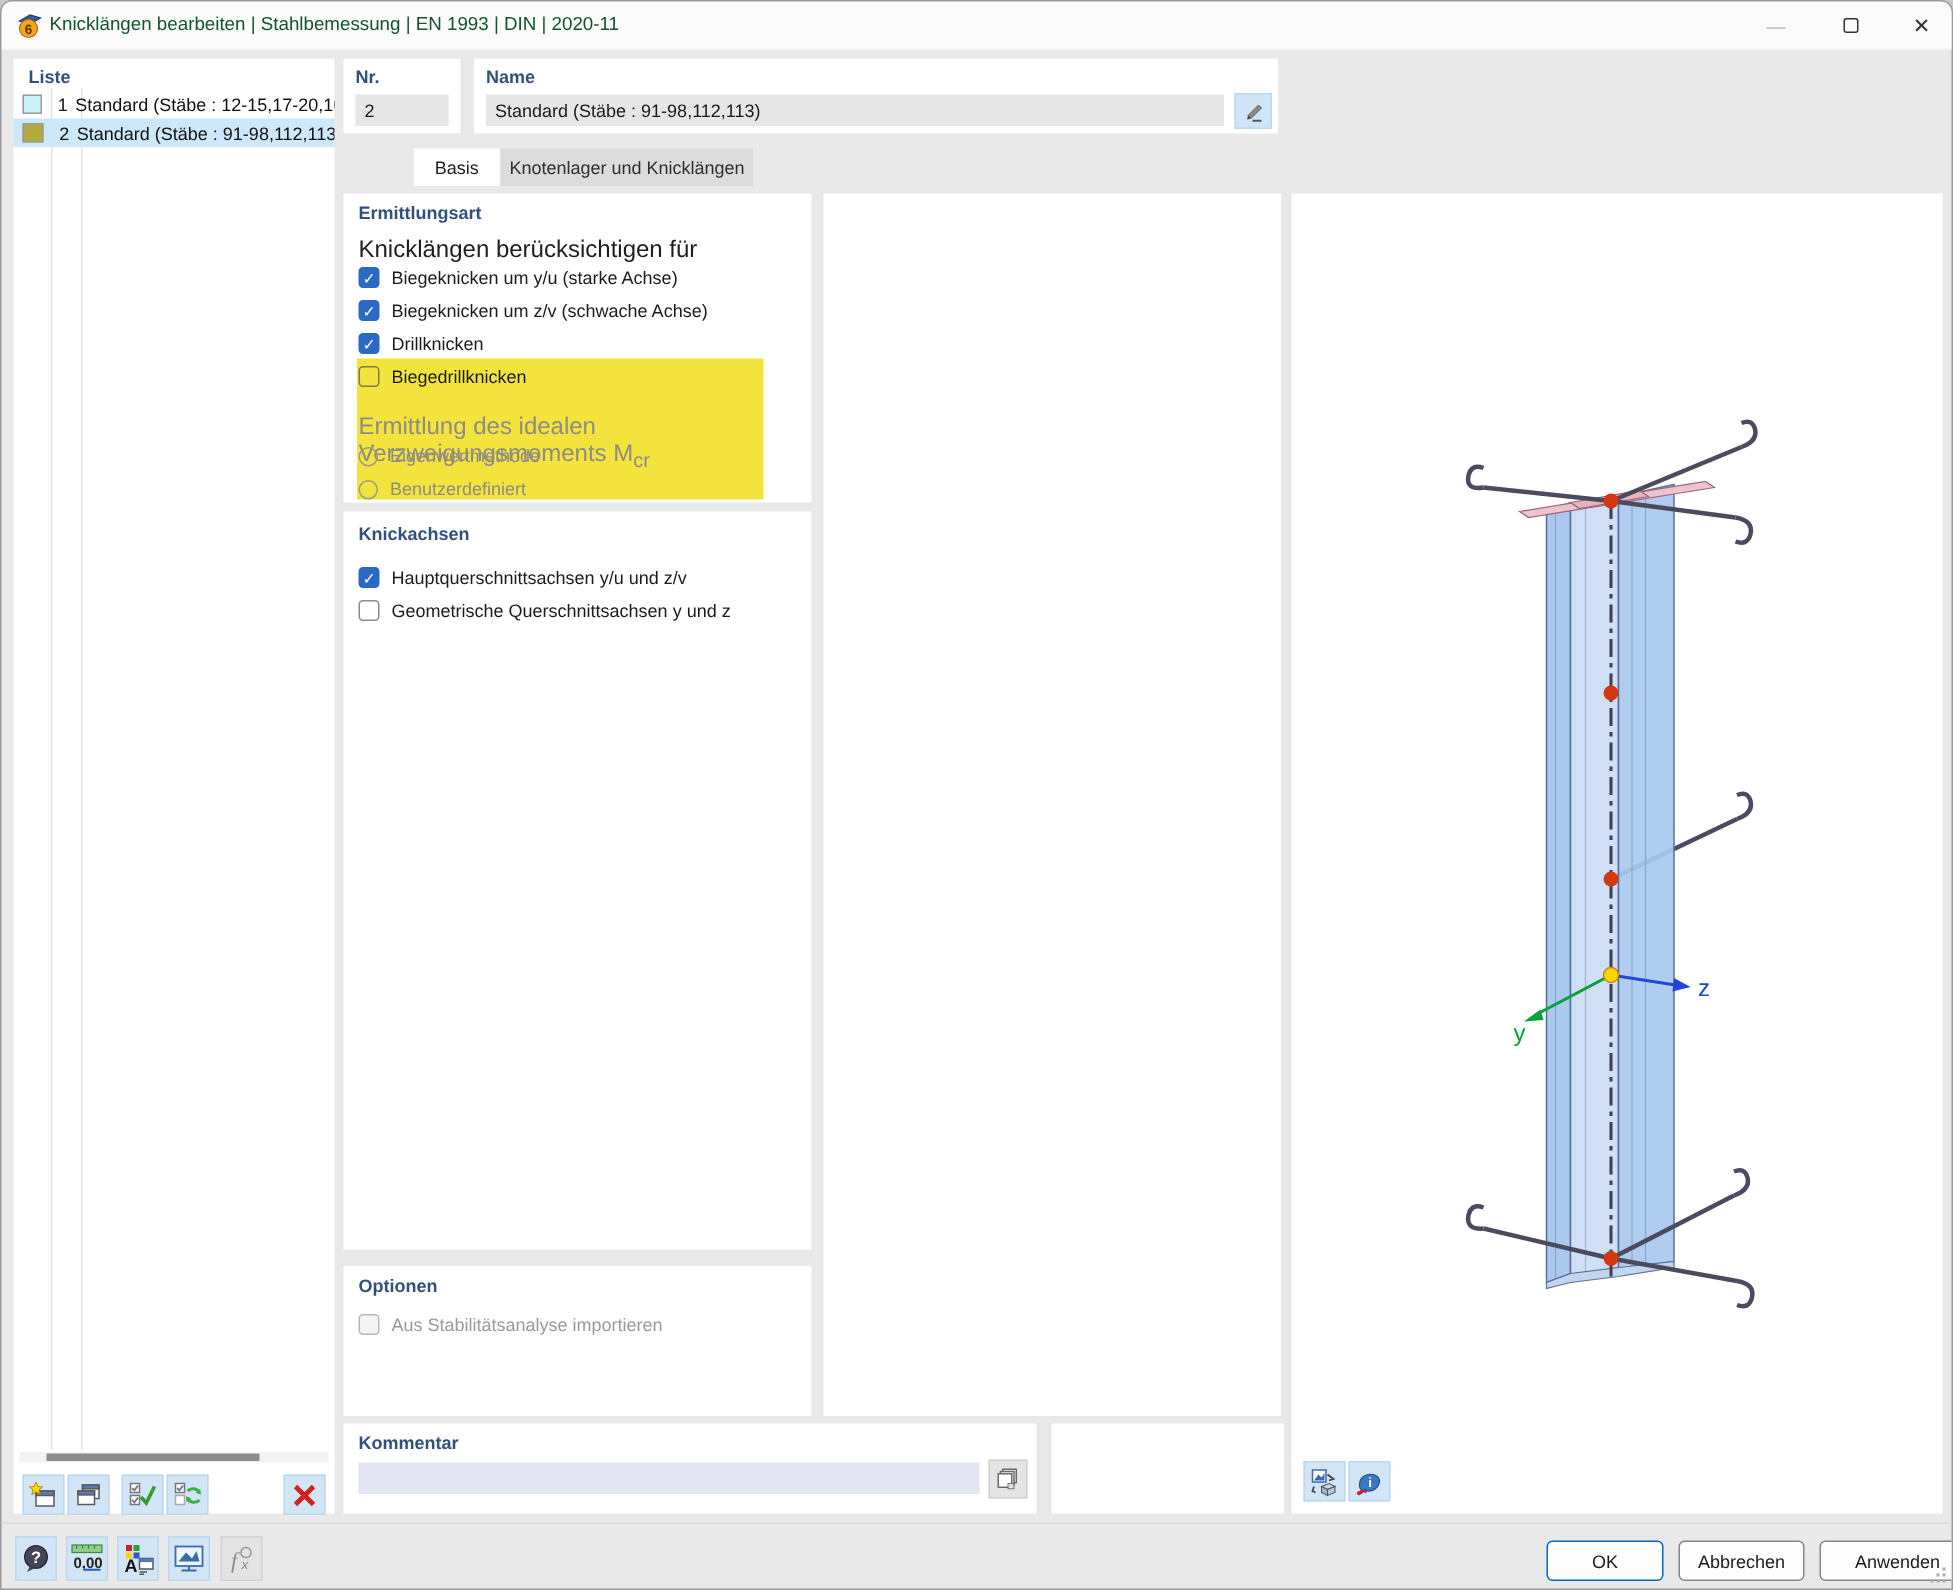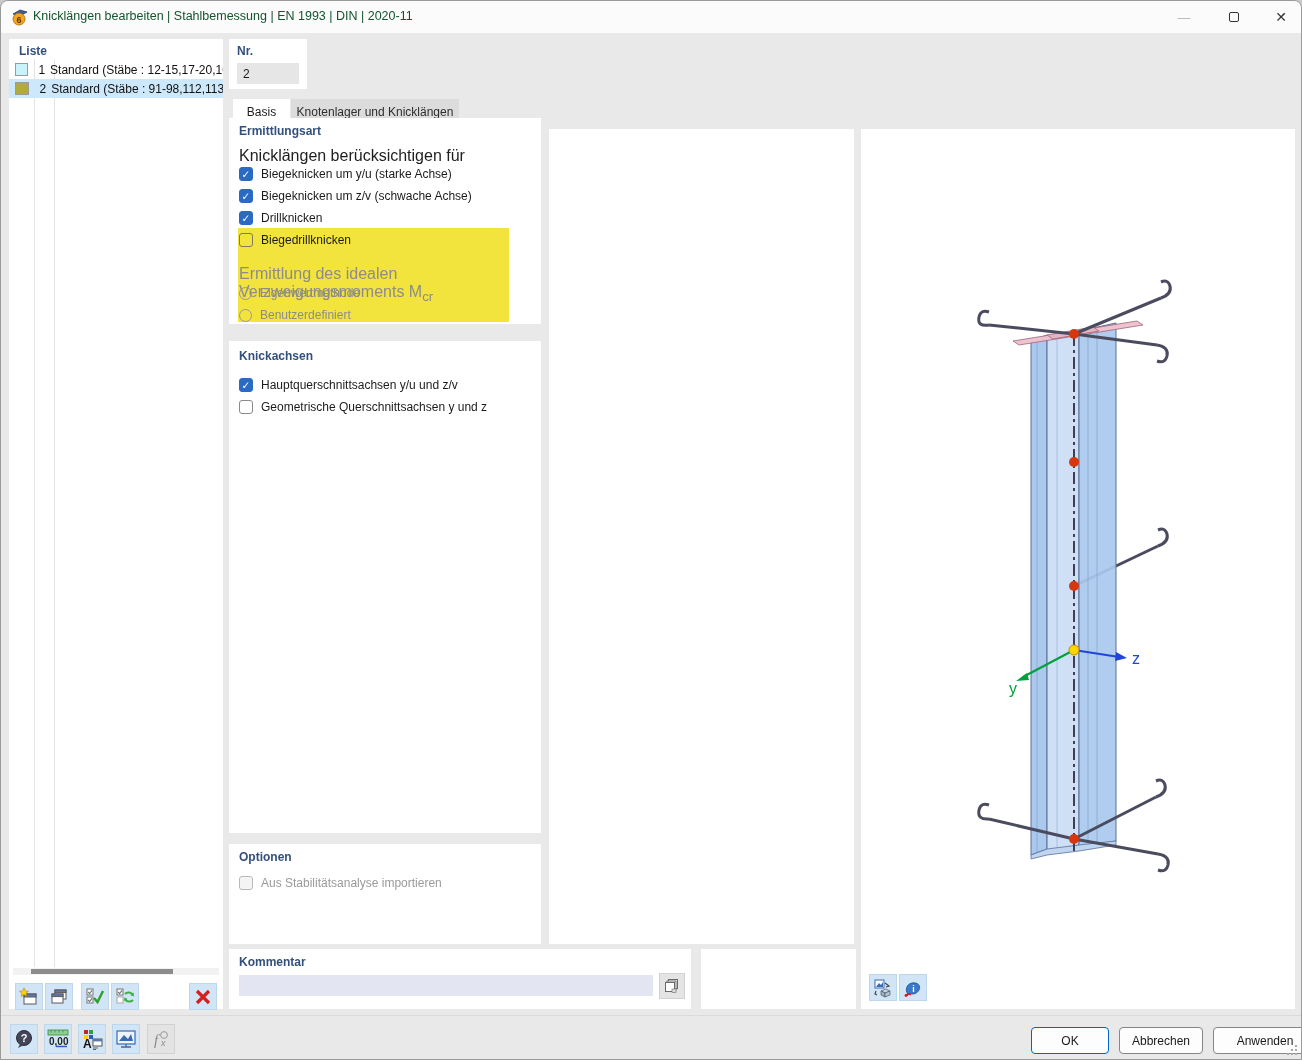--- a/index.html
+++ b/index.html
@@ -33,21 +33,21 @@
   .lnr { width:16px; text-align:right; margin-left:2px; }
   .llabel { margin-left:5px; white-space:nowrap; overflow:hidden; }
   .colline { position:absolute; top:20px; width:1px; height:908px; background:#e4e4e4; }
   #list-scroll { position:absolute; left:4px; top:929px; width:206px; height:7px; background:#f2f2f2; }
   #list-scroll .thumb { position:absolute; left:18px; top:1px; width:142px; height:5px; background:#8c8c8c; }
   .tbtn { position:absolute; width:28px; height:27px; background:#d2e5f6; border:1px solid #bdd7ec; display:flex; align-items:center; justify-content:center; }
   .tbtn.gray { background:#e3e3e3; border-color:#d2d2d2; }
   
   .hfield { position:absolute; background:#e6e6e6; font-size:12px; color:#1a1a1a; border:none; padding:0 6px; height:21px; }
   
-  .tab { position:absolute; top:98px; height:25px; display:flex; align-items:center; justify-content:center; font-size:12px; color:#1c1c1c; }
+  .tab { position:absolute; top:98px; height:25px; display:flex; align-items:center; justify-content:center; font-size:12px; color:#1c1c1c;margin-left:43px; }
   .tab.active { background:#ffffff; }
   .tab.inactive { background:#dcdcdc; color:#2e2e2e; }
   
   .cbrow { position:absolute; display:flex; align-items:center; gap:8px; height:16px; font-size:12px; color:#1b1b1b; }
   .cb { width:14px; height:14px; border:1px solid #8a8a8a; border-radius:3px; background:#fff;
         display:flex; align-items:center; justify-content:center; font-size:10.5px; color:transparent; flex:0 0 auto; }
   .cb.checked { background:#2a6ac4; border-color:#2a6ac4; color:#ffffff; }
   .cb.onyellow { background:transparent; border-color:#7d7d55; }
   .cb.disabled { background:#f4f4f4; border-color:#b8b8b8; }
   .radio { width:13px; height:13px; border:1px solid #9c9c82; border-radius:50%; background:transparent; flex:0 0 auto; }
@@ -142,30 +142,41 @@
         <path d="M3 3 L15 15 M15 3 L3 15" stroke="#d41f1f" stroke-width="3.2"></path>
       </svg>
     </div>
   </div>
 
   <div class="panel" style="left:228px; top:38px; width:78px; height:50px;">
     <div class="sec-title" style="left:8px; top:5px;">Nr.</div>
     <input class="hfield" style="left: 8px; top: 24px; width: 62px;" readonly="" value="2">
   </div>
 
+  <div class="panel" style="left:315px; top:38px; width:536px; height:50px;">
+    <div class="sec-title" style="left:8px; top:5px;">Name</div>
+    <input class="hfield" style="left: 8px; top: 24px; width: 492px;" value="Standard (Stäbe : 91-98,112,113)">
+    <div style="position:absolute; left:507px; top:23px; width:25px; height:24px; background:#cfe4f6; border:1px solid #bdd7ec;" class="icon-center">
+      <svg width="16" height="16" viewBox="0 0 16 16">
+        <path d="M4 11 L11 4 L13 6 L6 13 Z" fill="#8a8a8a" stroke="#555" stroke-width="0.6"></path>
+        <path d="M4 11 L3.4 13.6 L6 13 Z" fill="#444"></path>
+        <path d="M7 14.5 h6" stroke="#555" stroke-width="1.2"></path>
+      </svg>
+    </div>
+  </div>
 
 
   <div class="tab active" style="left:232px; width:57px;">
     <span>Basis</span>
   </div>
   <div class="tab inactive" style="left:290px; width:168px;">
     <span>Knotenlager und Knicklängen</span>
   </div>
 
-  <div class="panel" style="left:228px; top:117px; width:312px; height:206px;">
+  <div class="panel" style="left:228px; top:128px; width:312px; height:206px;">
     <div class="sec-title" style="left:10px; top:6px;">Ermittlungsart</div>
     <div class="txt" style="left:10px; top:29px;">Knicklängen berücksichtigen für</div>
 
     <div id="highlight" style="left:9px; top:110px; width:271px; height:94px;"></div>
 
     <div class="cbrow" style="left:10px; top:48px;">
       <span class="cb checked">✓</span>
       <span>Biegeknicken um y/u (starke Achse)</span>
     </div>
     <div class="cbrow" style="left:10px; top:70px;">

